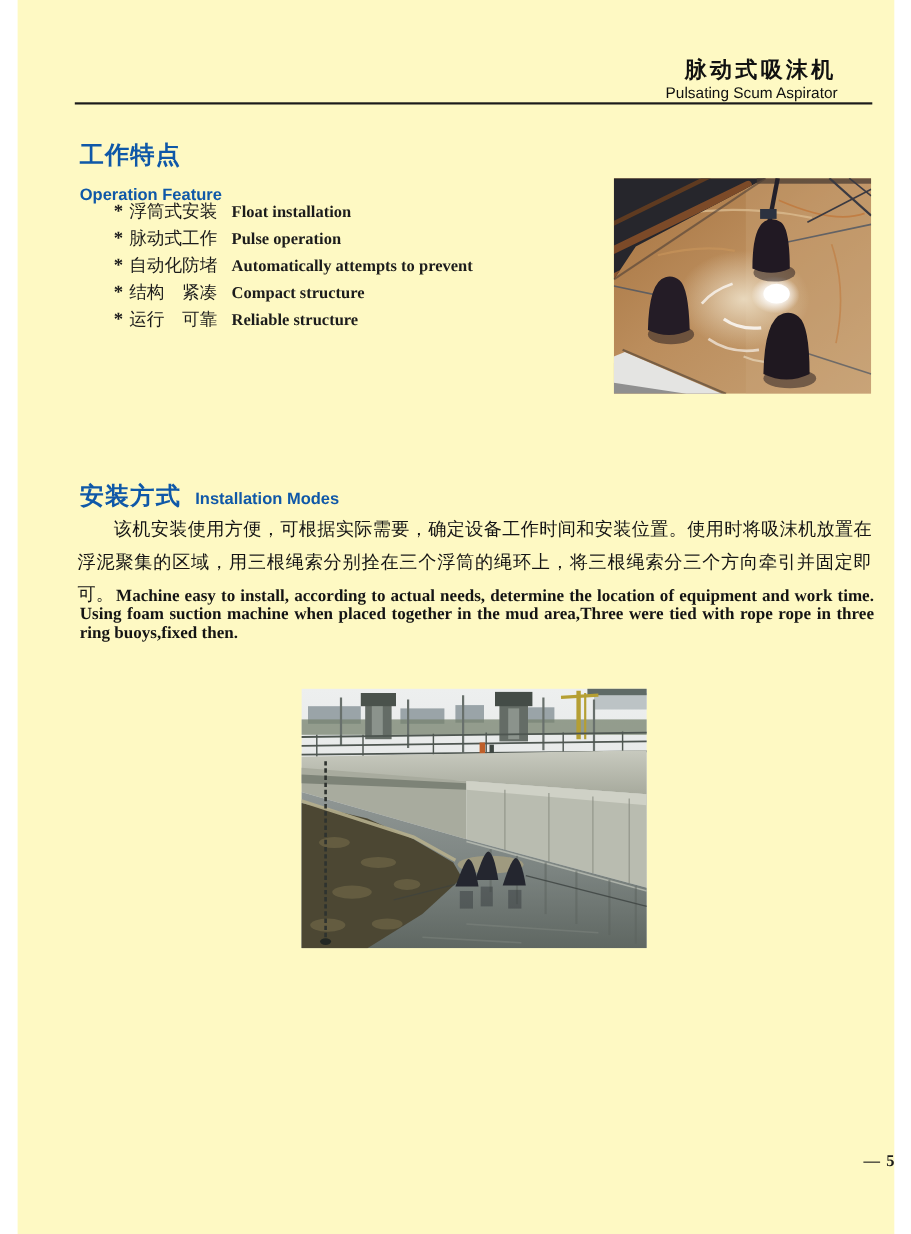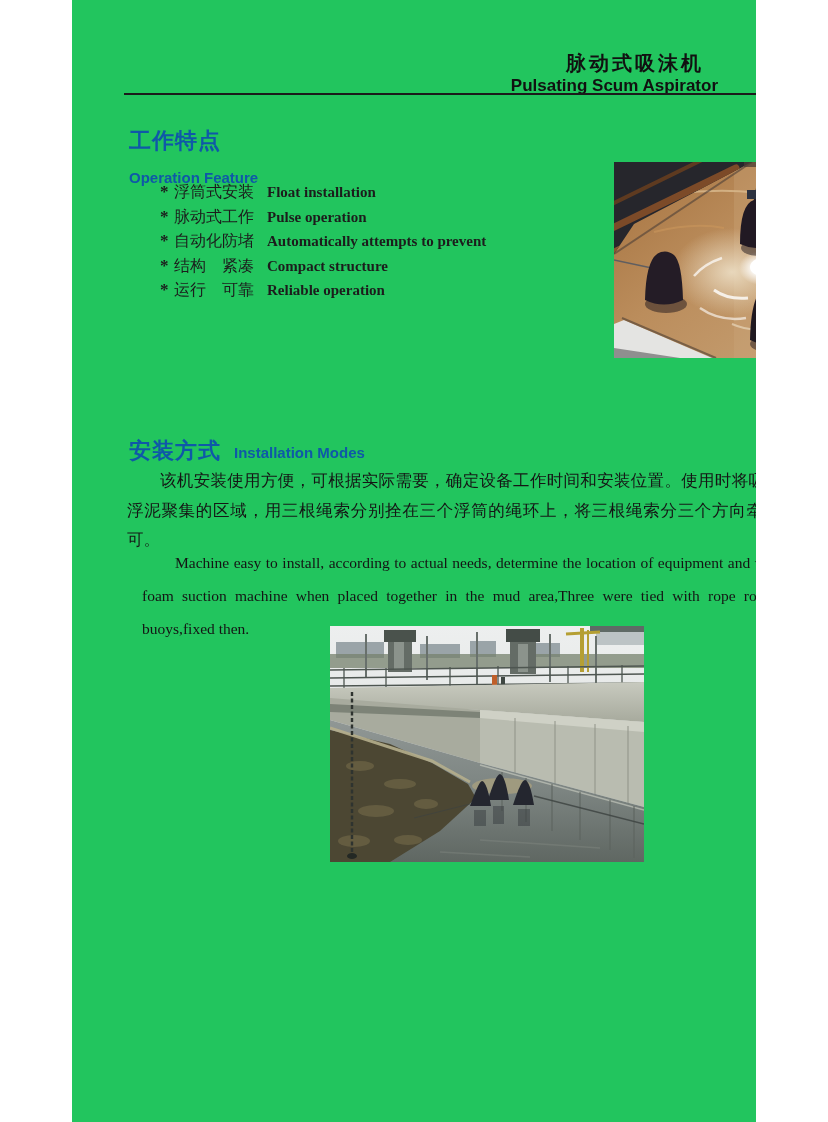--- a/index.html
+++ b/index.html
@@ -1,29 +1,29 @@
 <!DOCTYPE html>
 <html><head>
 <meta charset="utf-8">
 <style>
   html,body{margin:0;padding:0;background:#ffffff;}
   .page{
-    position:relative;width:684px;height:1122px;margin:0 auto;
-    background:#22c55e;overflow:hidden;
+    position:relative;width:797px;height:1122px;margin:0 auto;
+    background:#fef9c3;overflow:hidden;
     font-family:"Liberation Serif","DejaVu Serif",serif;color:#1c1c1c;
   }
   
   .hdr-zh{
     position:absolute;top:50px;right:52px;
     font-size:20px;font-weight:bold;letter-spacing:3px;
     font-family:"DejaVu Serif","Liberation Serif",serif;color:#111;
   }
   .hdr-en{
-    position:absolute;top:76px;right:38px;
-    font-size:17px;font-weight:bold;
+    position:absolute;top:76px;right:51px;
+    font-size:14px;font-weight:normal;
     font-family:"Liberation Sans","DejaVu Sans",sans-serif;color:#111;
   }
   .hdr-rule{
     position:absolute;top:93px;left:52px;width:725px;height:2px;
     background:#1b1b1b;
   }
   
   .sec-head{position:absolute;display:flex;align-items:baseline;gap:13px;}
   .sec-head .h-zh{
     font-family:"Liberation Sans","DejaVu Sans",sans-serif;
@@ -53,22 +53,22 @@
     margin-left:3px;font-weight:bold;font-size:15px;
     font-family:"Liberation Serif","DejaVu Serif",serif;
   }
   
   .para-zh{
     position:absolute;left:55px;top:466px;width:722px;margin:0;
     font-size:16.5px;line-height:29.5px;text-align:justify;text-indent:33px;
     font-family:"DejaVu Serif","Liberation Serif",serif;color:#151515;
   }
   .para-en{
-    position:absolute;left:55px;top:531px;width:722px;margin:15px;
-    font-size:15.5px;line-height:33px;font-weight:400;
+    position:absolute;left:55px;top:531px;width:722px;margin:2px;
+    font-size:15.5px;line-height:17px;font-weight:700;
     text-align:justify;text-indent:33px;
     font-family:"Liberation Serif","DejaVu Serif",serif;color:#141414;
   }
   
   .photo1{position:absolute;left:542px;top:162px;width:234px;height:196px;margin:0;}
   .photo2{position:absolute;left:258px;top:626px;width:314px;height:236px;margin:0;}
   .photo1 svg,.photo2 svg{display:block;width:100%;height:100%;}
   
   .pagenum{
     position:absolute;top:1048px;left:0;width:828px;text-align:right;
@@ -107,21 +107,21 @@
       <span class="en">Automatically attempts to prevent</span>
     </li>
     <li>
       <span class="b">*</span>
       <span class="zh">结构　紧凑</span>
       <span class="en">Compact structure</span>
     </li>
     <li>
       <span class="b">*</span>
       <span class="zh">运行　可靠</span>
-      <span class="en">Reliable operation</span>
+      <span class="en">Reliable structure</span>
     </li>
   </ul>
 
   <figure class="photo1">
     <svg viewBox="0 0 234 196" preserveAspectRatio="none">
       <defs>
         <linearGradient id="tan" x1="0" y1="0" x2="1" y2="1">
           <stop offset="0" stop-color="#a5723f"></stop>
           <stop offset="0.45" stop-color="#bb8d5c"></stop>
           <stop offset="1" stop-color="#c7a276"></stop>

